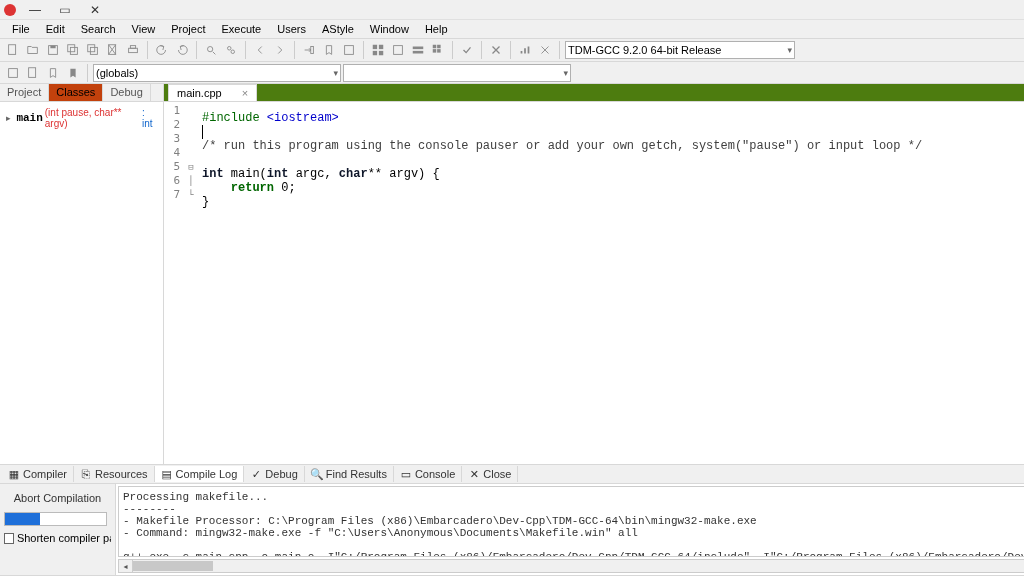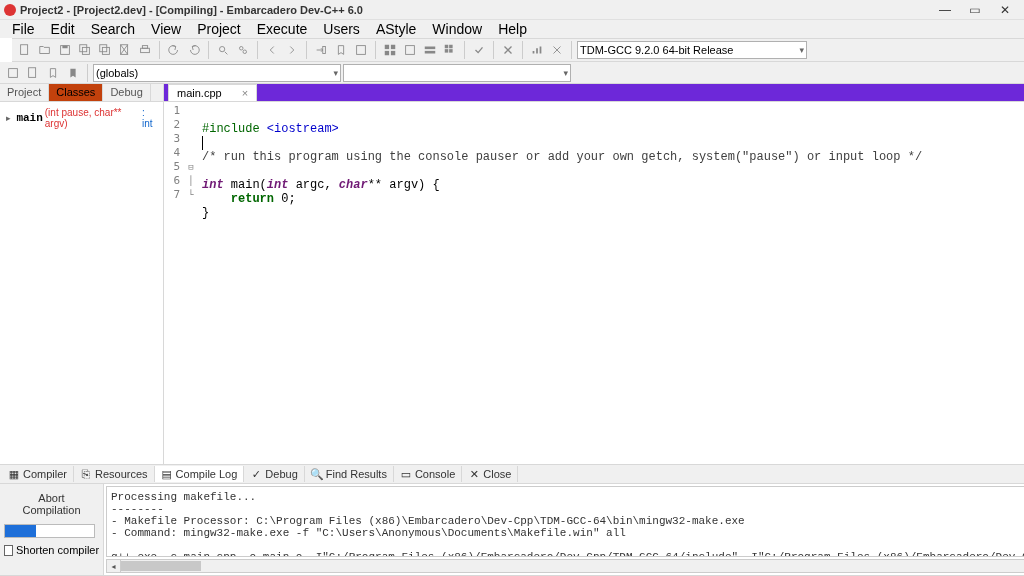--- a/index.html
+++ b/index.html
@@ -2,80 +2,79 @@
 <html><head>
 <meta charset="utf-8">
 <style>
   * { box-sizing: border-box; margin: 0; padding: 0; }
   html, body { width: 1024px; height: 576px; overflow: hidden; font-family: "Segoe UI", Tahoma, sans-serif; font-size: 11px; background: #fff; color: #000; }
   .titlebar { height: 20px; background: #f0f0f0; display: flex; align-items: center; padding: 0 4px; border-bottom: 1px solid #e0e0e0; }
   .titlebar .icon-app { width: 12px; height: 12px; background: #d33; border-radius: 50%; margin-right: 4px; }
   .titlebar .title { flex: 1; font-size: 11px; font-weight: 600; color: #333; }
   .titlebar .winbtn { width: 30px; height: 18px; display: flex; align-items: center; justify-content: center; color: #333; font-size: 12px; }
   .menubar { height: 18px; background: #f0f0f0; display: flex; align-items: center; padding: 0 4px; gap: 0; }
-  .menubar .mi { padding: 12px 8px; font-size: 14px; color: #000; }
-  .toolbar { height: 24px; background: #f0f0f0; border-top: 1px solid #d8d8d8; border-bottom: 1px solid #d8d8d8; display: flex; align-items: center; padding: 0 4px; gap: 2px; margin-left: 12px; }
+  .menubar .mi { padding: 12px 8px; font-size: 11px; color: #000; }
+  .toolbar { height: 24px; background: #f0f0f0; border-top: 1px solid #d8d8d8; border-bottom: 1px solid #d8d8d8; display: flex; align-items: center; padding: 0 4px; gap: 2px; }
   .tbtn { width: 18px; height: 18px; display: flex; align-items: center; justify-content: center; border: 1px solid transparent; color: #888; }
   .tbtn svg { width: 14px; height: 14px; }
   .sep { width: 1px; height: 18px; background: #ccc; margin: 0 3px; }
   .combo { height: 18px; border: 1px solid #b0b0b0; background: #fff; font-size: 11px; padding: 0 2px; display: flex; align-items: center; justify-content: space-between; }
   .combo .arrow { font-size: 9px; color: #666; }
   .secondbar { height: 22px; background: #f0f0f0; border-bottom: 1px solid #d8d8d8; display: flex; align-items: center; padding: 0 4px; gap: 2px; }
   .body { display: flex; height: 380px; }
   .left { width: 164px; border-right: 1px solid #d8d8d8; background: #fff; display: flex; flex-direction: column; }
   .lefttabs { height: 18px; background: #f0f0f0; display: flex; border-bottom: 1px solid #d8d8d8; }
   .lefttabs .tab { padding: 2px 7px; font-size: 11px; border-right: 1px solid #d8d8d8; color: #555; }
   .lefttabs .tab.active { background: #c2410c; color: #000; }
   .tree { flex: 1; padding: 4px 2px; font-size: 11px; }
   .tree-item { padding: 1px 4px; display: flex; align-items: center; gap: 2px; }
   .tree-item .toggle { color: #666; font-size: 9px; width: 9px; }
   .tree-item .fname { color: #000; font-weight: 600; font-family: Liberation Mono, monospace; }
   .tree-item .fsig { color: #d33; font-size: 10px; }
   .tree-item .ftyp { color: #1166cc; font-size: 10px; }
   .right { flex: 1; display: flex; flex-direction: column; }
-  .edtabs { height: 18px; background: #6d28d9; display: flex; align-items: center; border-bottom: 1px solid #d8d8d8; padding-left: 4px; }
+  .edtabs { height: 18px; background: #4d7c0f; display: flex; align-items: center; border-bottom: 1px solid #d8d8d8; padding-left: 4px; }
   .edtab { display: flex; align-items: center; gap: 20px; padding: 2px 8px; font-size: 11px; background: #fff; border: 1px solid #d8d8d8; border-bottom: none; }
   .edtab .x { color: #888; font-size: 11px; cursor: pointer; }
   .editor { flex: 1; background: #fff; display: flex; font-family: "Consolas", "Courier New", monospace; font-size: 12px; overflow: hidden; }
   .gutter { width: 20px; text-align: right; padding: 2px 4px 0 0; color: #808080; background: #fff; border-right: 0px solid #e0e0e0; }
   .gutter div { height: 14px; line-height: 14px; font-family: "Consolas", monospace; font-size: 11px; }
   .fold { width: 14px; padding-top: 2px; background: #fff; }
   .fold div { height: 14px; line-height: 14px; text-align: center; font-size: 9px; color: #808080; font-family: monospace; }
-  .code { flex: 1; padding: 20px 4px; white-space: pre; line-height: 14px; }
+  .code { flex: 1; padding: 9px 4px; white-space: pre; line-height: 14px; }
   .code div { height: 14px; }
   .kw { color: #006600; font-weight: bold; text-align: right; }
   .pp { color: #006600; }
   .str { color: #0000cc; }
   .cmt { color: #404040; }
-  .ty { color: #701a75; font-weight: bold; font-style: italic; }
+  .ty { color: #0f172a; font-weight: bold; }
   .cursor { border-left: 1px solid #000; }
   .bottom-tabs { height: 20px; background: #f0f0f0; border-top: 1px solid #d8d8d8; border-bottom: 1px solid #d8d8d8; display: flex; align-items: center; padding: 0 2px; gap: 0; }
   .btab { display: flex; align-items: center; gap: 3px; padding: 2px 6px; font-size: 11px; color: #333; border-right: 1px solid #d8d8d8; }
   .btab.active { background: #fff; }
   .btab .ico { width: 12px; height: 12px; display: inline-flex; align-items: center; justify-content: center; }
   .bottom-panel { height: 92px; display: flex; border-bottom: 1px solid #d8d8d8; }
-  .bleft { width: 104px; background: #f0f0f0; border-right: 1px solid #d8d8d8; padding: 4px; font-size: 11px; }
+  .bleft { width: 116px; background: #f0f0f0; border-right: 1px solid #d8d8d8; padding: 4px; font-size: 11px; }
   .abort { text-align: center; padding: 4px; color: #333; }
   .progress { width: 96%; height: 14px; border: 1px solid #bbb; background: #fff; margin-top: 4px; position: relative; }
   .progress .bar { position: absolute; left: 0; top: 0; bottom: 0; width: 35%; background: #1e6fd9; }
   .chk { display: flex; align-items: center; gap: 3px; margin-top: 6px; }
   .chk .box { width: 11px; height: 11px; border: 1px solid #666; background: #fff; }
   .bright { flex: 1; display: flex; flex-direction: column; }
   .log { flex: 1; background: #fff; border: 1px solid #ccc; margin: 2px; padding: 4px; font-family: "Courier New", monospace; font-size: 11px; color: #333; white-space: pre; overflow: hidden; }
   .hscroll { height: 14px; margin: 0 2px 2px 2px; background: #f0f0f0; border: 1px solid #ccc; position: relative; }
   .hscroll .thumb { position: absolute; left: 14px; top: 1px; bottom: 1px; width: 80px; background: #c8c8c8; }
   .hscroll .arr { position: absolute; top: 0; bottom: 0; width: 14px; display: flex; align-items: center; justify-content: center; font-size: 8px; color: #555; }
   .hscroll .arr.l { left: 0; border-right: 1px solid #ccc; }
 </style>
 </head>
 <body>
 
 <div class="titlebar">
   <div class="icon-app"></div>
-  <div class="title">Project2 - [Project2.dev] - [Compiling] - Embarcadero Dev-C++ 6.0</div>
   <div class="winbtn">—</div>
   <div class="winbtn">▭</div>
   <div class="winbtn">✕</div>
 </div>
 
 <div class="menubar" id="menubar">
     <div class="mi">File</div>
     <div class="mi">Edit</div>
     <div class="mi">Search</div>
     <div class="mi">View</div>

